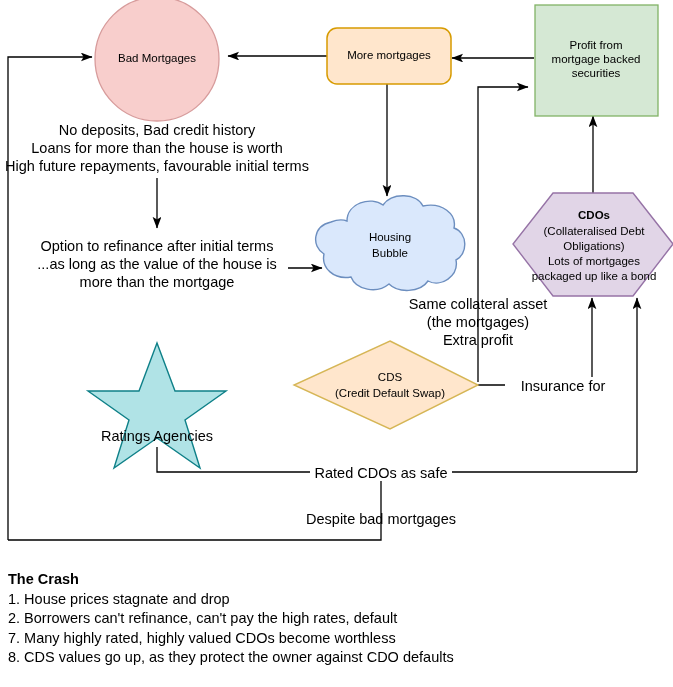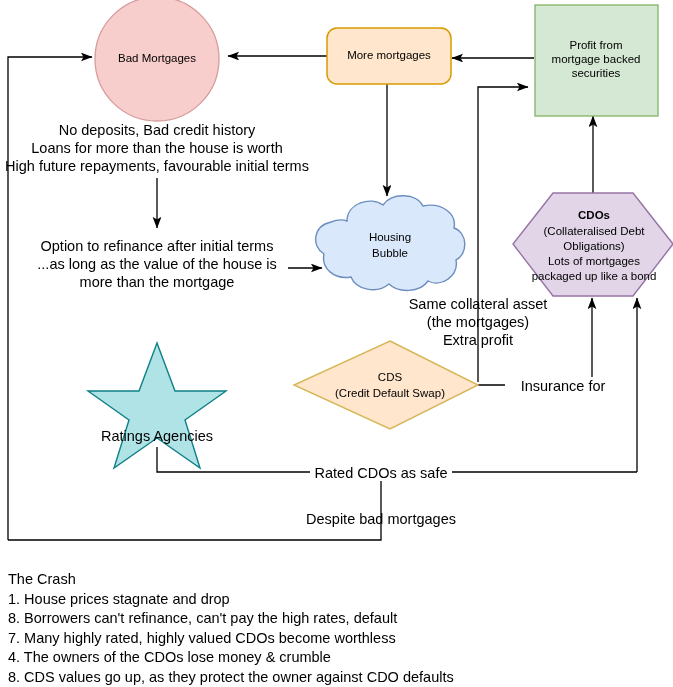--- a/index.html
+++ b/index.html
@@ -56,21 +56,21 @@
   #crash-block {
     position: absolute;
     left: 8px;
     top: 570px;
     width: 660px;
     font-size: 14.5px;
     line-height: 19.5px;
     color: #000000;
   }
   #crash-block .crash-title {
-    font-weight: normal;
+    font-weight: bold;
   }
   #crash-block .crash-item {
     white-space: nowrap;
   }
 </style>
 </head>
 <body>
 
 <div id="diagram-root">
 
@@ -178,19 +178,18 @@
 
     <rect x="310" y="465" width="142" height="16" fill="#ffffff"></rect>
     <rect x="505" y="377" width="120" height="17" fill="#ffffff"></rect>
     <text class="edge-label" x="381" y="478">Rated CDOs as safe</text>
     <text class="edge-label" x="563" y="391">Insurance for</text>
   </svg>
 
   <div id="crash-block">
     <div class="crash-title">The Crash</div>
     <div class="crash-item">1. House prices stagnate and drop</div>
-    <div class="crash-item">8. Borrowers can't refinance, can't pay the high rates, default</div>
+    <div class="crash-item">2. Borrowers can't refinance, can't pay the high rates, default</div>
     <div class="crash-item">7. Many highly rated, highly valued CDOs become worthless</div>
-    <div class="crash-item">4. The owners of the CDOs lose money &amp; crumble</div>
     <div class="crash-item">8. CDS values go up, as they protect the owner against CDO defaults</div>
   </div>
 
 </div>
 
 </body></html>

